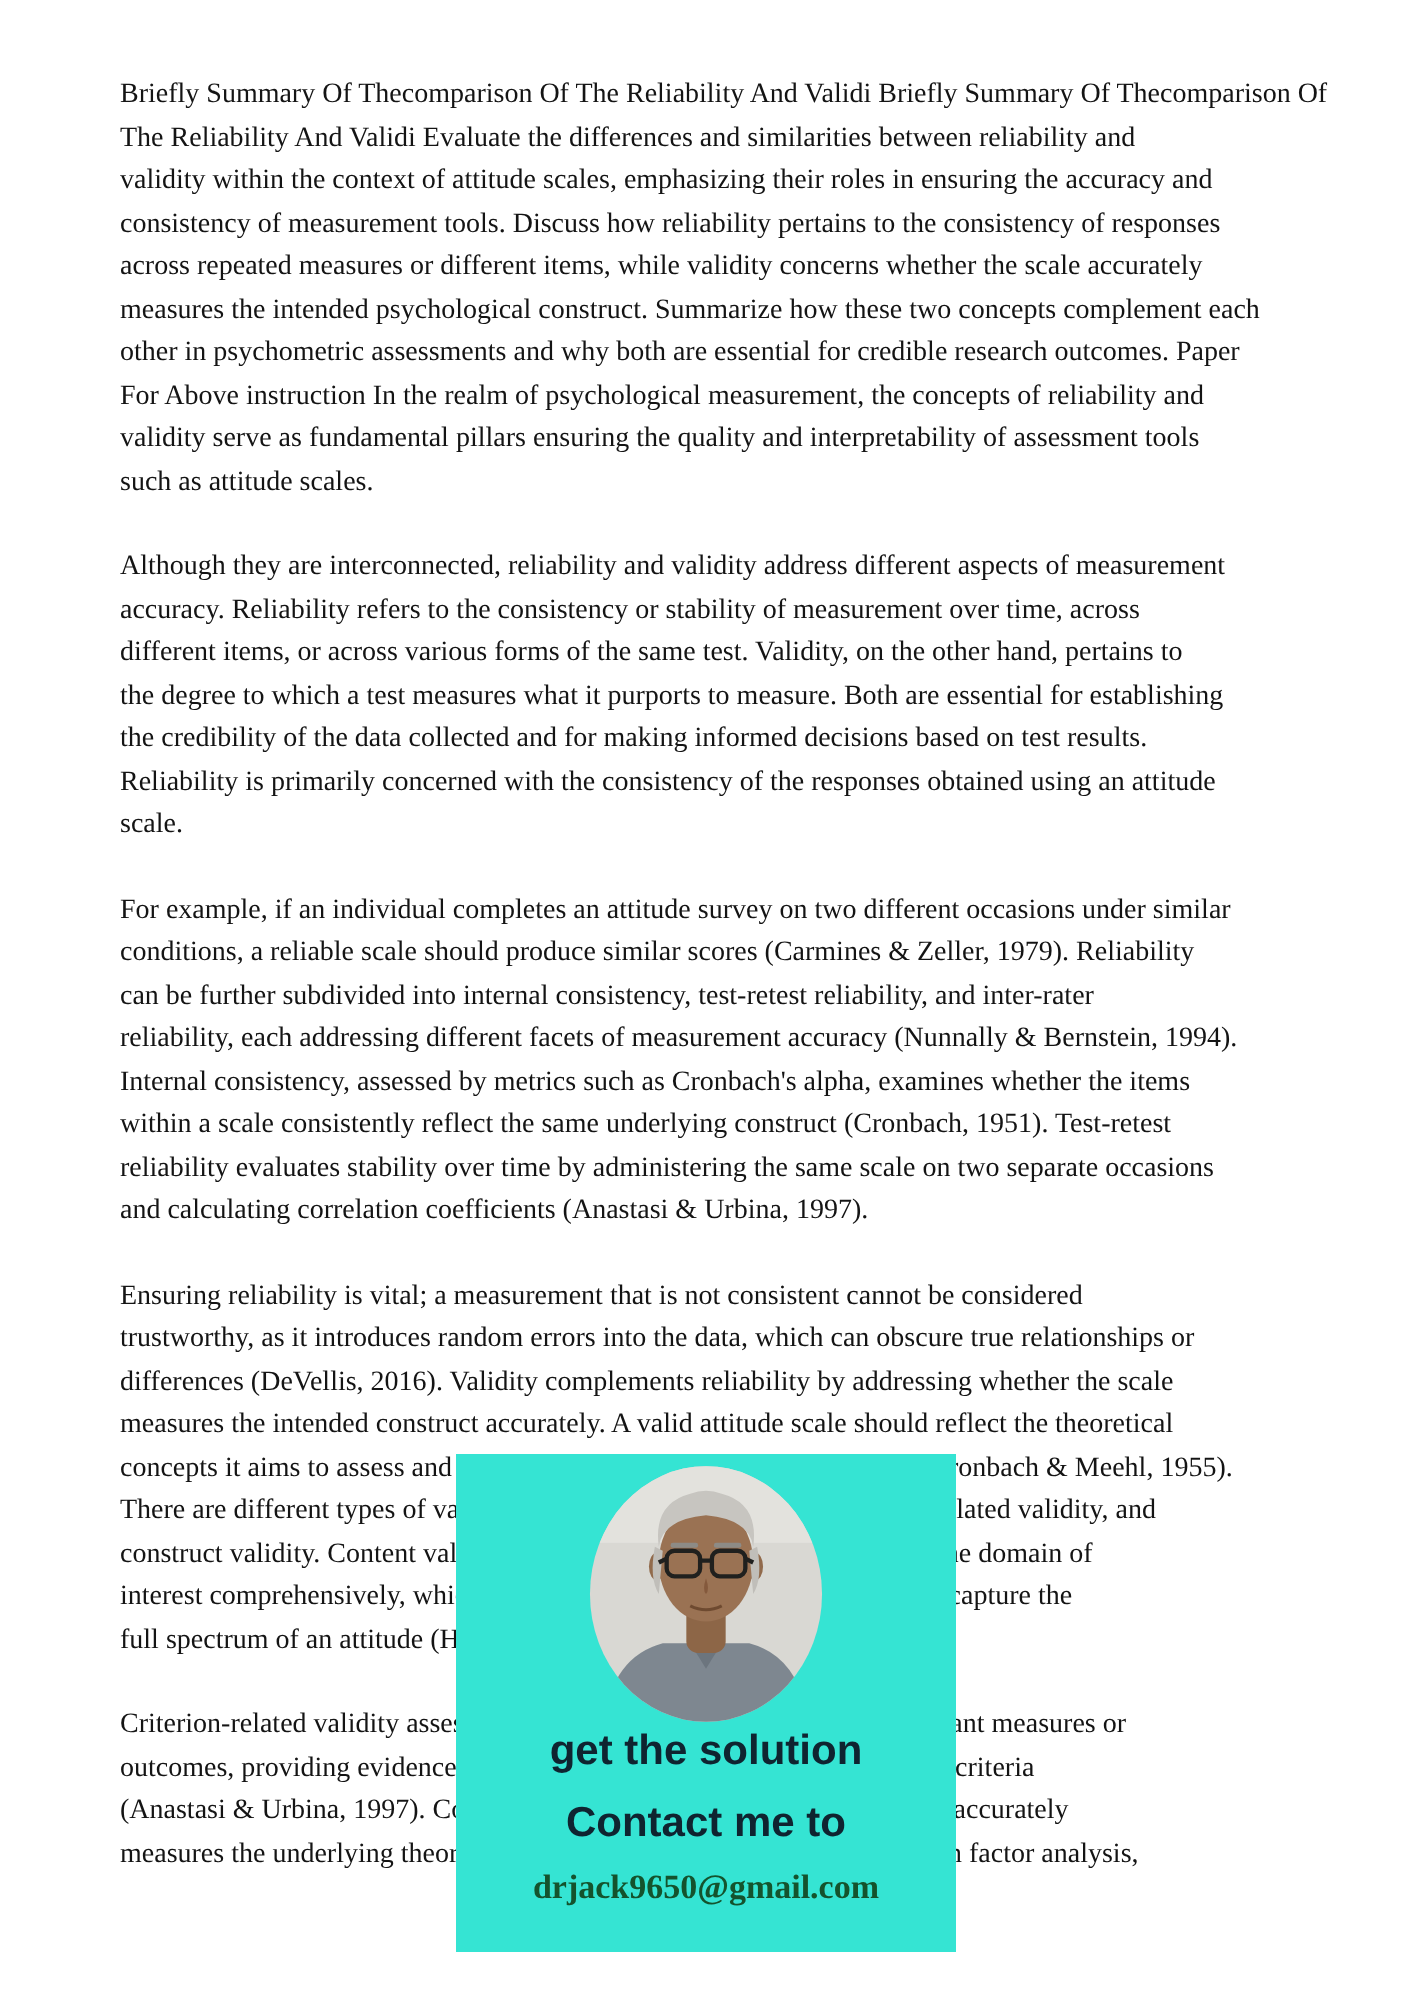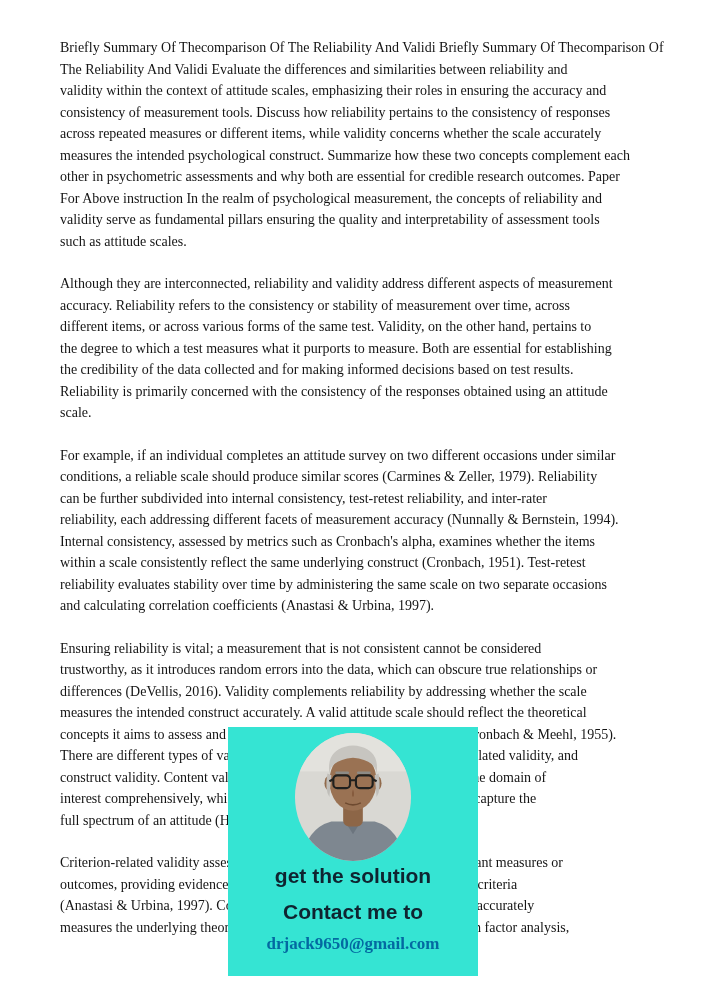--- a/index.html
+++ b/index.html
@@ -53,21 +53,21 @@
     color: var(--overlay-text, #0f2430);
     text-align: center;
   }
   .contact-line.first {
     margin-top: 8px;
   }
   .email {
     font-family: "Liberation Serif", serif;
     font-weight: 700;
     font-size: 17px;
-    color: #0369a1;
+    color: #14532d;
     text-align: center;
     margin-top: 8px;
   }
 </style>
 </head>
 <body>
 
 <div class="page">
   <div class="para">Briefly Summary Of Thecomparison Of The Reliability And Validi Briefly Summary Of Thecomparison Of<br>The Reliability And Validi Evaluate the differences and similarities between reliability and<br>validity within the context of attitude scales, emphasizing their roles in ensuring the accuracy and<br>consistency of measurement tools. Discuss how reliability pertains to the consistency of responses<br>across repeated measures or different items, while validity concerns whether the scale accurately<br>measures the intended psychological construct. Summarize how these two concepts complement each<br>other in psychometric assessments and why both are essential for credible research outcomes. Paper<br>For Above instruction In the realm of psychological measurement, the concepts of reliability and<br>validity serve as fundamental pillars ensuring the quality and interpretability of assessment tools<br>such as attitude scales.</div>
   <div class="para">Although they are interconnected, reliability and validity address different aspects of measurement<br>accuracy. Reliability refers to the consistency or stability of measurement over time, across<br>different items, or across various forms of the same test. Validity, on the other hand, pertains to<br>the degree to which a test measures what it purports to measure. Both are essential for establishing<br>the credibility of the data collected and for making informed decisions based on test results.<br>Reliability is primarily concerned with the consistency of the responses obtained using an attitude<br>scale.</div>

